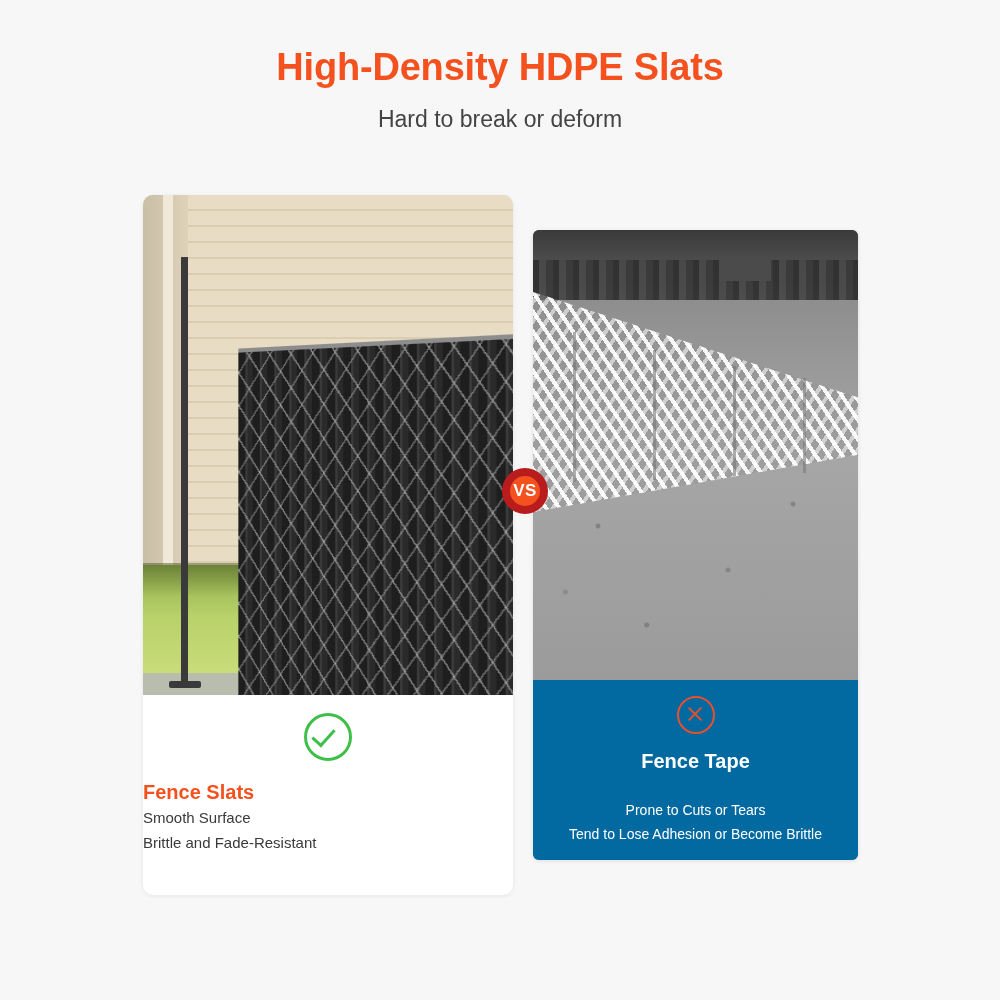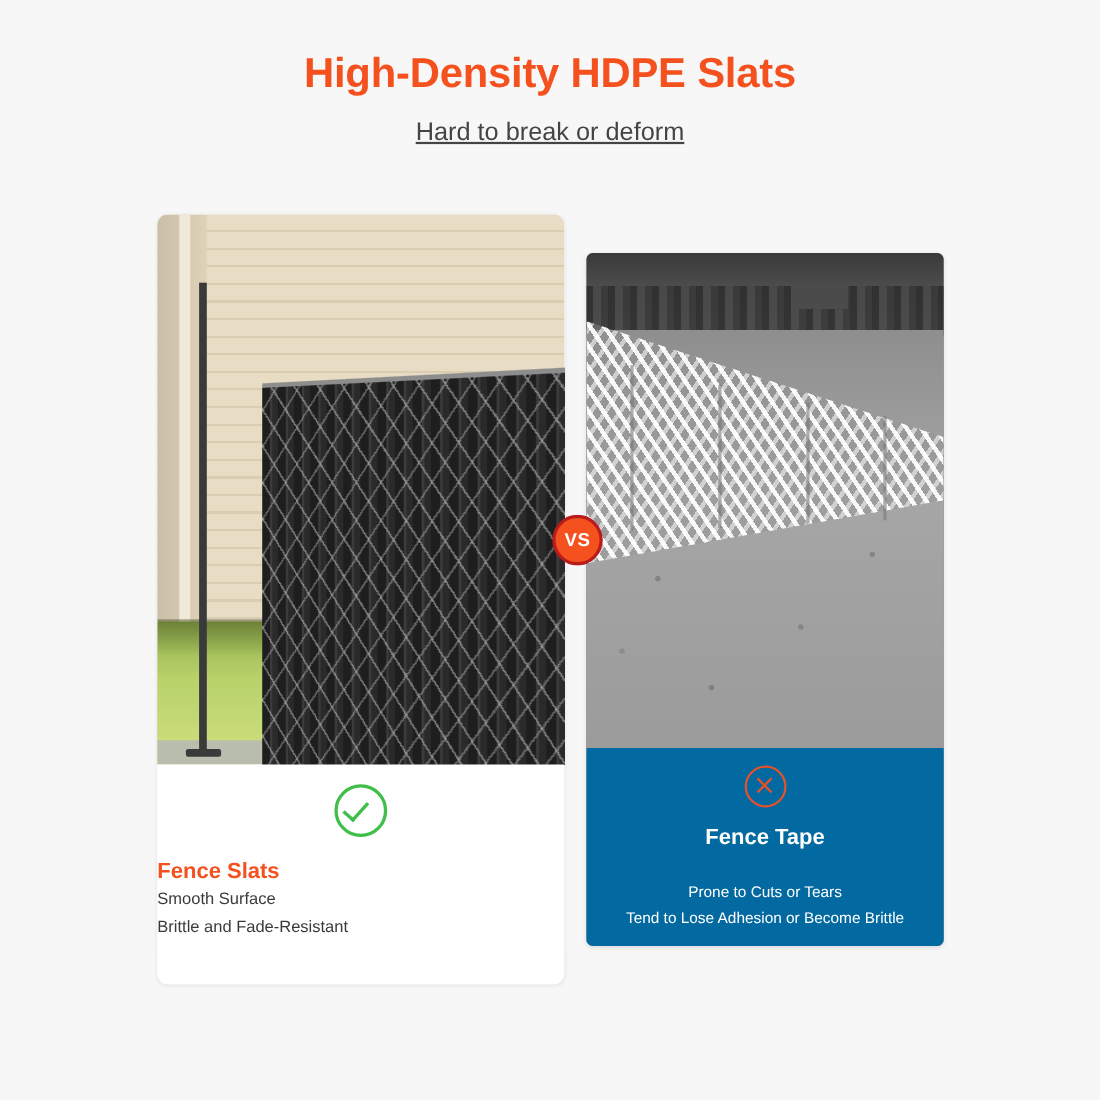--- a/index.html
+++ b/index.html
@@ -36,21 +36,20 @@
     letter-spacing: -0.2px;
     margin: 0;
     line-height: 46px;
   }
   .subtitle {
     font-size: 23px;
     color: #444444;
     margin: 14px 0 0 0;
     line-height: 30px;
     font-weight: normal;
-    text-decoration: underline;
   }
 
   
   .compare {
     position: absolute;
     top: 195px;
     left: 143px;
     width: 715px;
     height: 700px;
   }
@@ -362,21 +361,21 @@
     width: 46px;
     height: 46px;
     border-radius: 50%;
     background: #f4511e;
     color: #ffffff;
     font-size: 17px;
     font-weight: bold;
     display: flex;
     align-items: center;
     justify-content: center;
-    border: 3px solid #b91c1c;
+    border: 8px solid #b91c1c;
     box-sizing: border-box;
     z-index: 5;
     letter-spacing: 0.5px;
   }
 </style>
 </head>
 <body>
 
 <div class="page">
 

